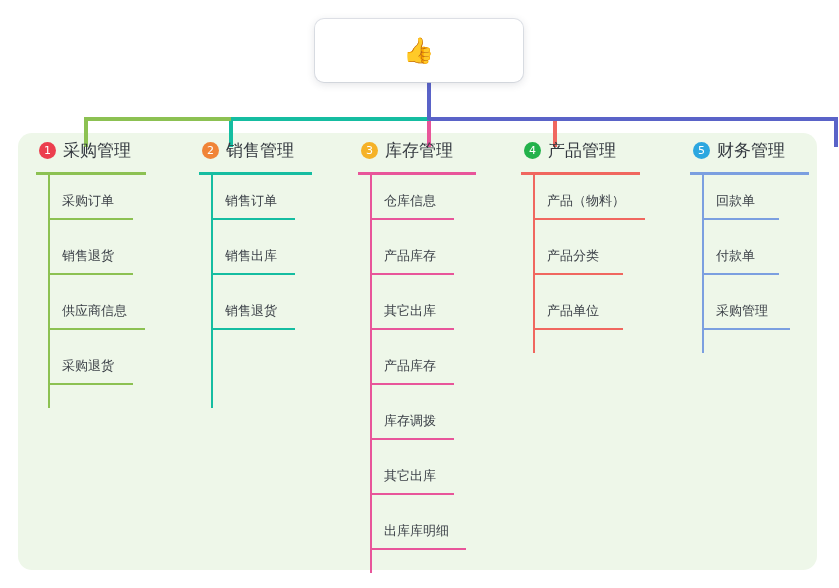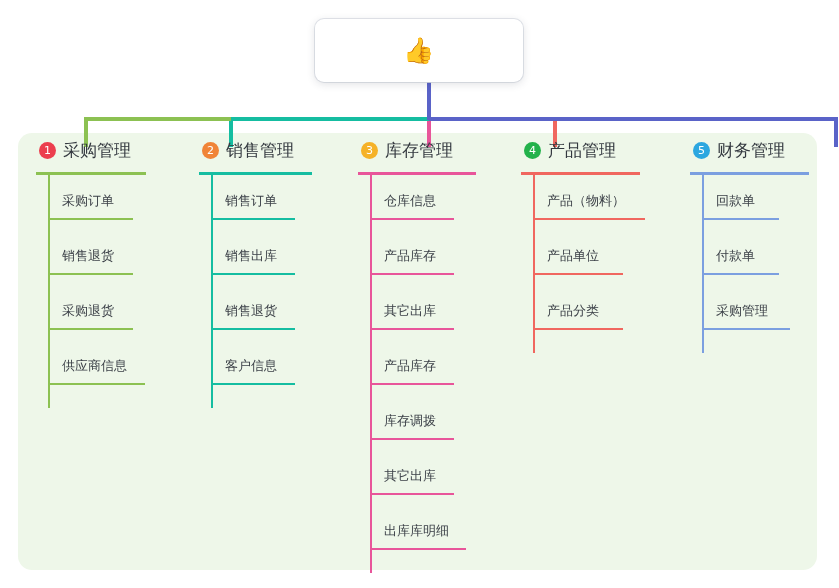--- a/index.html
+++ b/index.html
@@ -109,27 +109,27 @@
         <div class="kids">
           <div class="kid">
             <span class="kid-label">采购订单</span>
             <div class="kid-rule" style="width: 85px; background: rgb(140, 193, 82);"></div>
           </div>
           <div class="kid">
             <span class="kid-label">销售退货</span>
             <div class="kid-rule" style="width: 85px; background: rgb(140, 193, 82);"></div>
           </div>
           <div class="kid">
+            <span class="kid-label">供应商信息</span>
+            <div class="kid-rule" style="width: 97px; background: rgb(140, 193, 82);"></div>
+          </div>
+          <div class="kid">
             <span class="kid-label">采购退货</span>
             <div class="kid-rule" style="width: 85px; background: rgb(140, 193, 82);"></div>
           </div>
-          <div class="kid">
-            <span class="kid-label">供应商信息</span>
-            <div class="kid-rule" style="width: 97px; background: rgb(140, 193, 82);"></div>
-          </div>
         </div>
       </div>
       <div class="branch b2">
         <div class="branch-head">
           <span class="badge" style="background: rgb(240, 132, 55);">2</span>
           <span class="head-title">销售管理</span>
         </div>
         <div class="head-rule" style="width: 113px; background: rgb(21, 189, 161);"></div>
         <div class="spine" style="background: rgb(21, 189, 161); height: 234px;"></div>
         <div class="kids">
@@ -138,24 +138,20 @@
             <div class="kid-rule" style="width: 84px; background: rgb(21, 189, 161);"></div>
           </div>
           <div class="kid">
             <span class="kid-label">销售出库</span>
             <div class="kid-rule" style="width: 84px; background: rgb(21, 189, 161);"></div>
           </div>
           <div class="kid">
             <span class="kid-label">销售退货</span>
             <div class="kid-rule" style="width: 84px; background: rgb(21, 189, 161);"></div>
           </div>
-          <div class="kid">
-            <span class="kid-label">客户信息</span>
-            <div class="kid-rule" style="width: 84px; background: rgb(21, 189, 161);"></div>
-          </div>
         </div>
       </div>
       <div class="branch b3">
         <div class="branch-head">
           <span class="badge" style="background: rgb(245, 178, 40);">3</span>
           <span class="head-title">库存管理</span>
         </div>
         <div class="head-rule" style="width: 118px; background: rgb(232, 85, 154);"></div>
         <div class="spine" style="background: rgb(232, 85, 154); height: 399px;"></div>
         <div class="kids">
@@ -195,27 +191,27 @@
           <span class="head-title">产品管理</span>
         </div>
         <div class="head-rule" style="width: 119px; background: rgb(240, 103, 95);"></div>
         <div class="spine" style="background: rgb(240, 103, 95); height: 179px;"></div>
         <div class="kids">
           <div class="kid">
             <span class="kid-label">产品（物料）</span>
             <div class="kid-rule" style="width: 112px; background: rgb(240, 103, 95);"></div>
           </div>
           <div class="kid">
+            <span class="kid-label">产品分类</span>
+            <div class="kid-rule" style="width: 90px; background: rgb(240, 103, 95);"></div>
+          </div>
+          <div class="kid">
             <span class="kid-label">产品单位</span>
             <div class="kid-rule" style="width: 90px; background: rgb(240, 103, 95);"></div>
           </div>
-          <div class="kid">
-            <span class="kid-label">产品分类</span>
-            <div class="kid-rule" style="width: 90px; background: rgb(240, 103, 95);"></div>
-          </div>
         </div>
       </div>
       <div class="branch b5">
         <div class="branch-head">
           <span class="badge" style="background: rgb(44, 167, 224);">5</span>
           <span class="head-title">财务管理</span>
         </div>
         <div class="head-rule" style="width: 119px; background: rgb(123, 159, 224);"></div>
         <div class="spine" style="background: rgb(123, 159, 224); height: 179px;"></div>
         <div class="kids">

